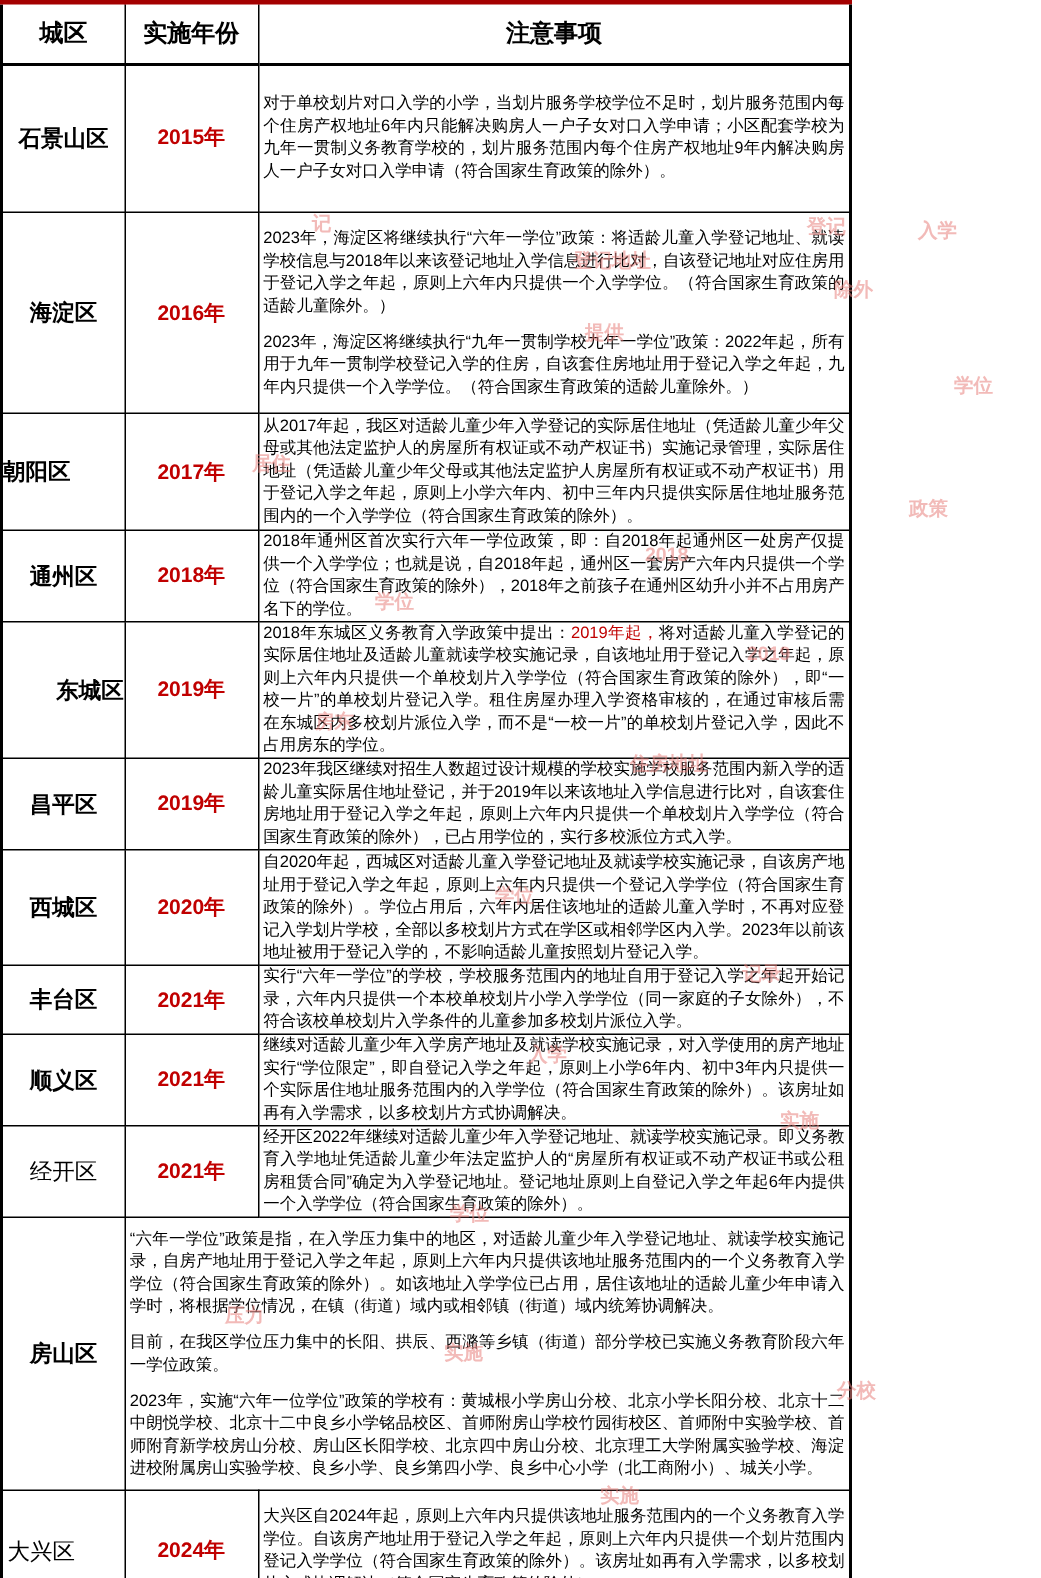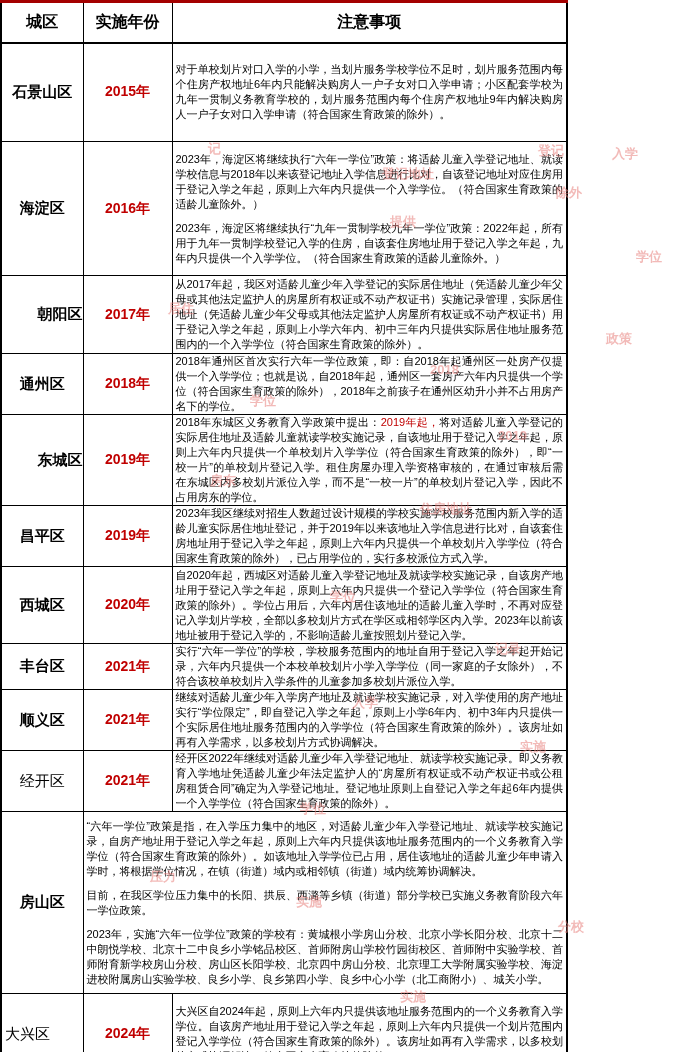--- a/index.html
+++ b/index.html
@@ -53,21 +53,21 @@
       </tr>
       <tr style="height: 134px;">
         <td class="c-dist" style="font-weight: bold; text-align: center;">海淀区</td>
         <td class="c-year">2016年</td>
         <td class="c-notes">
           <div class="para"><span>2023年，海淀区将继续执行“六年一学位”政策：将适龄儿童入学登记地址、就读学校信息与2018年以来该登记地址入学信息进行比对，自该登记地址对应住房用于登记入学之年起，原则上六年内只提供一个入学学位。（符合国家生育政策的适龄儿童除外。）</span></div>
           <div class="para"><span>2023年，海淀区将继续执行“九年一贯制学校九年一学位”政策：2022年起，所有用于九年一贯制学校登记入学的住房，自该套住房地址用于登记入学之年起，九年内只提供一个入学学位。（符合国家生育政策的适龄儿童除外。）</span></div>
         </td>
       </tr>
       <tr style="height: 78px;">
-        <td class="c-dist" style="font-weight: bold; text-align: right;">朝阳区</td>
+        <td class="c-dist" style="font-weight: bold; text-align: left;">朝阳区</td>
         <td class="c-year">2017年</td>
         <td class="c-notes">
           <div class="para"><span>从2017年起，我区对适龄儿童少年入学登记的实际居住地址（凭适龄儿童少年父母或其他法定监护人的房屋所有权证或不动产权证书）实施记录管理，实际居住地址（凭适龄儿童少年父母或其他法定监护人房屋所有权证或不动产权证书）用于登记入学之年起，原则上小学六年内、初中三年内只提供实际居住地址服务范围内的一个入学学位（符合国家生育政策的除外）。</span></div>
         </td>
       </tr>
       <tr style="height: 60px;">
         <td class="c-dist" style="font-weight: bold; text-align: center;">通州区</td>
         <td class="c-year">2018年</td>
         <td class="c-notes">
           <div class="para"><span>2018年通州区首次实行六年一学位政策，即：自2018年起通州区一处房产仅提供一个入学学位；也就是说，自2018年起，通州区一套房产六年内只提供一个学位（符合国家生育政策的除外），2018年之前孩子在通州区幼升小并不占用房产名下的学位。</span></div>

